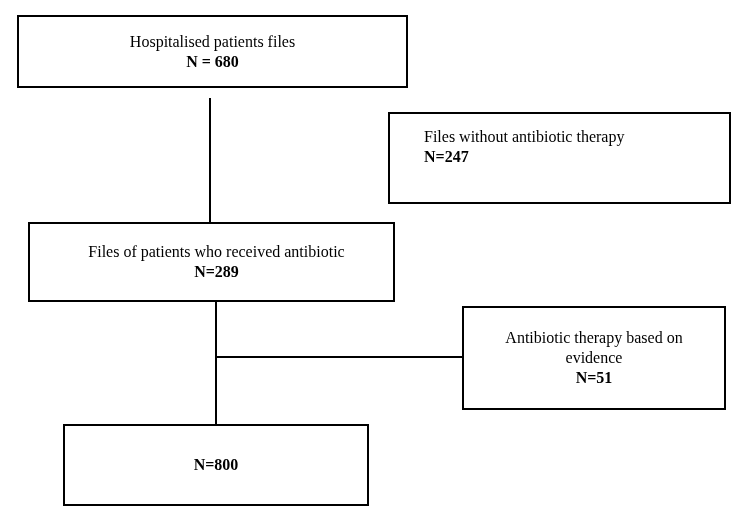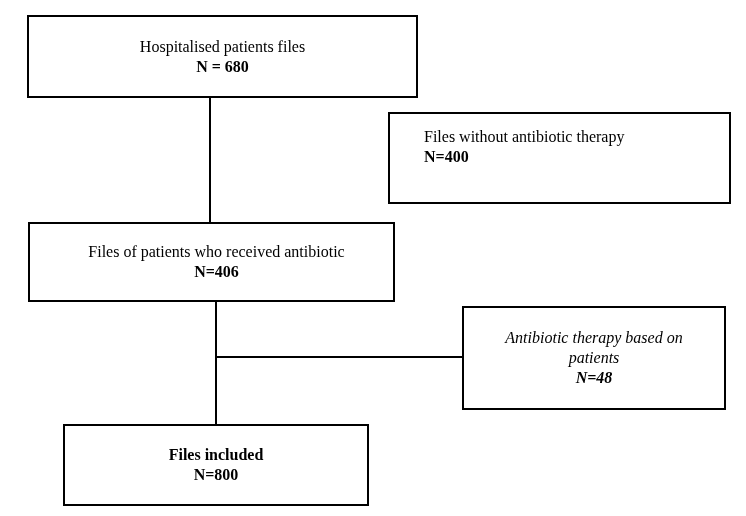--- a/index.html
+++ b/index.html
@@ -46,45 +46,44 @@
   .connector {
     position: absolute;
     background: #000000;
   }
 </style>
 </head>
 <body>
 
 <div class="canvas">
 
-  <div class="box center" style="left:27px; top:15px; width:391px; height:83px;">
+  <div class="box center" style="left:17px; top:15px; width:391px; height:73px;">
     <div class="line">Hospitalised patients files</div>
     <div class="line bold">N = 680</div>
   </div>
 
   <div class="connector" style="left:209px; top:98px; width:2px; height:124px;"></div>
 
   <div class="box topleft" style="left:388px; top:112px; width:343px; height:92px;">
     <div class="line">Files without antibiotic therapy</div>
-    <div class="line bold">N=400</div>
+    <div class="line bold">N=247</div>
   </div>
 
   <div class="box center" style="left:28px; top:222px; width:367px; height:80px;padding-left:10px;">
     <div class="line">Files of patients who received antibiotic</div>
-    <div class="line bold">N=406</div>
+    <div class="line bold">N=289</div>
   </div>
 
   <div class="connector" style="left:215px; top:302px; width:2px; height:122px;"></div>
 
   <div class="connector" style="left:215px; top:356px; width:247px; height:2px;"></div>
 
-  <div class="box center" style="left:462px; top:306px; width:264px; height:104px;font-style:italic;">
+  <div class="box center" style="left:462px; top:306px; width:264px; height:104px;">
     <div class="line">Antibiotic therapy based on</div>
-    <div class="line">patients</div>
-    <div class="line bold">N=48</div>
+    <div class="line">evidence</div>
+    <div class="line bold">N=51</div>
   </div>
 
   <div class="box center" style="left:63px; top:424px; width:306px; height:82px;">
-    <div class="line bold">Files included</div>
     <div class="line bold">N=800</div>
   </div>
 
 </div>
 
 </body></html>

